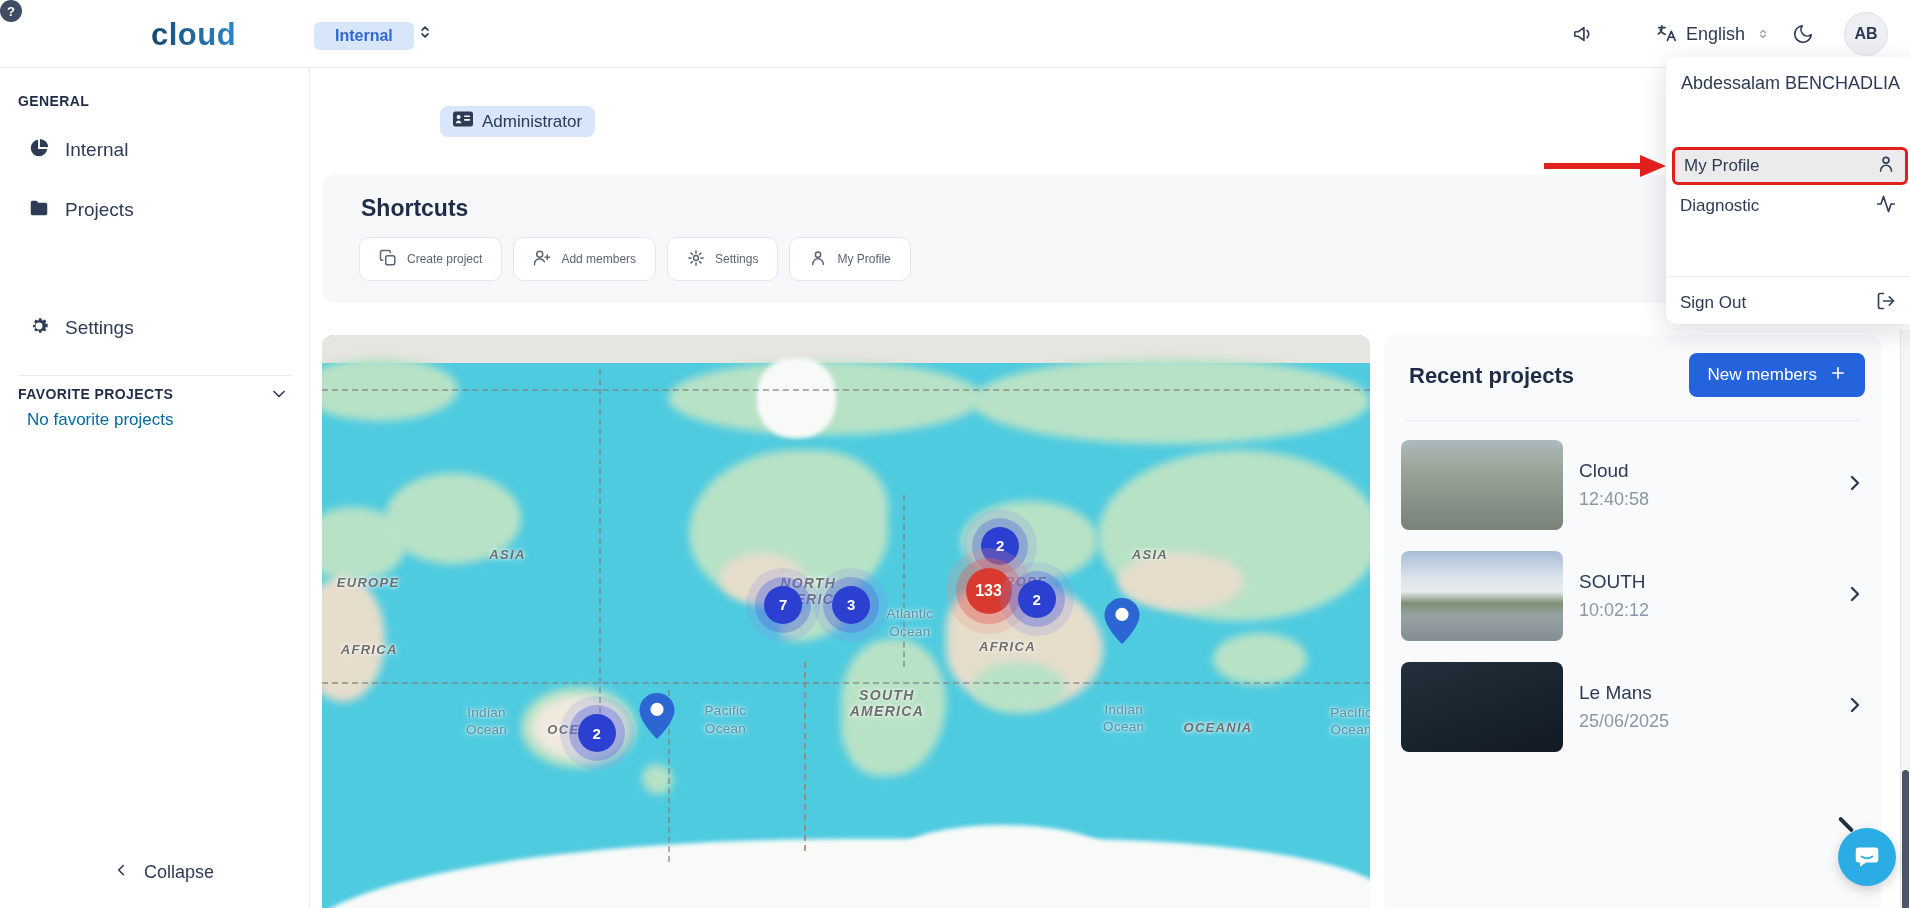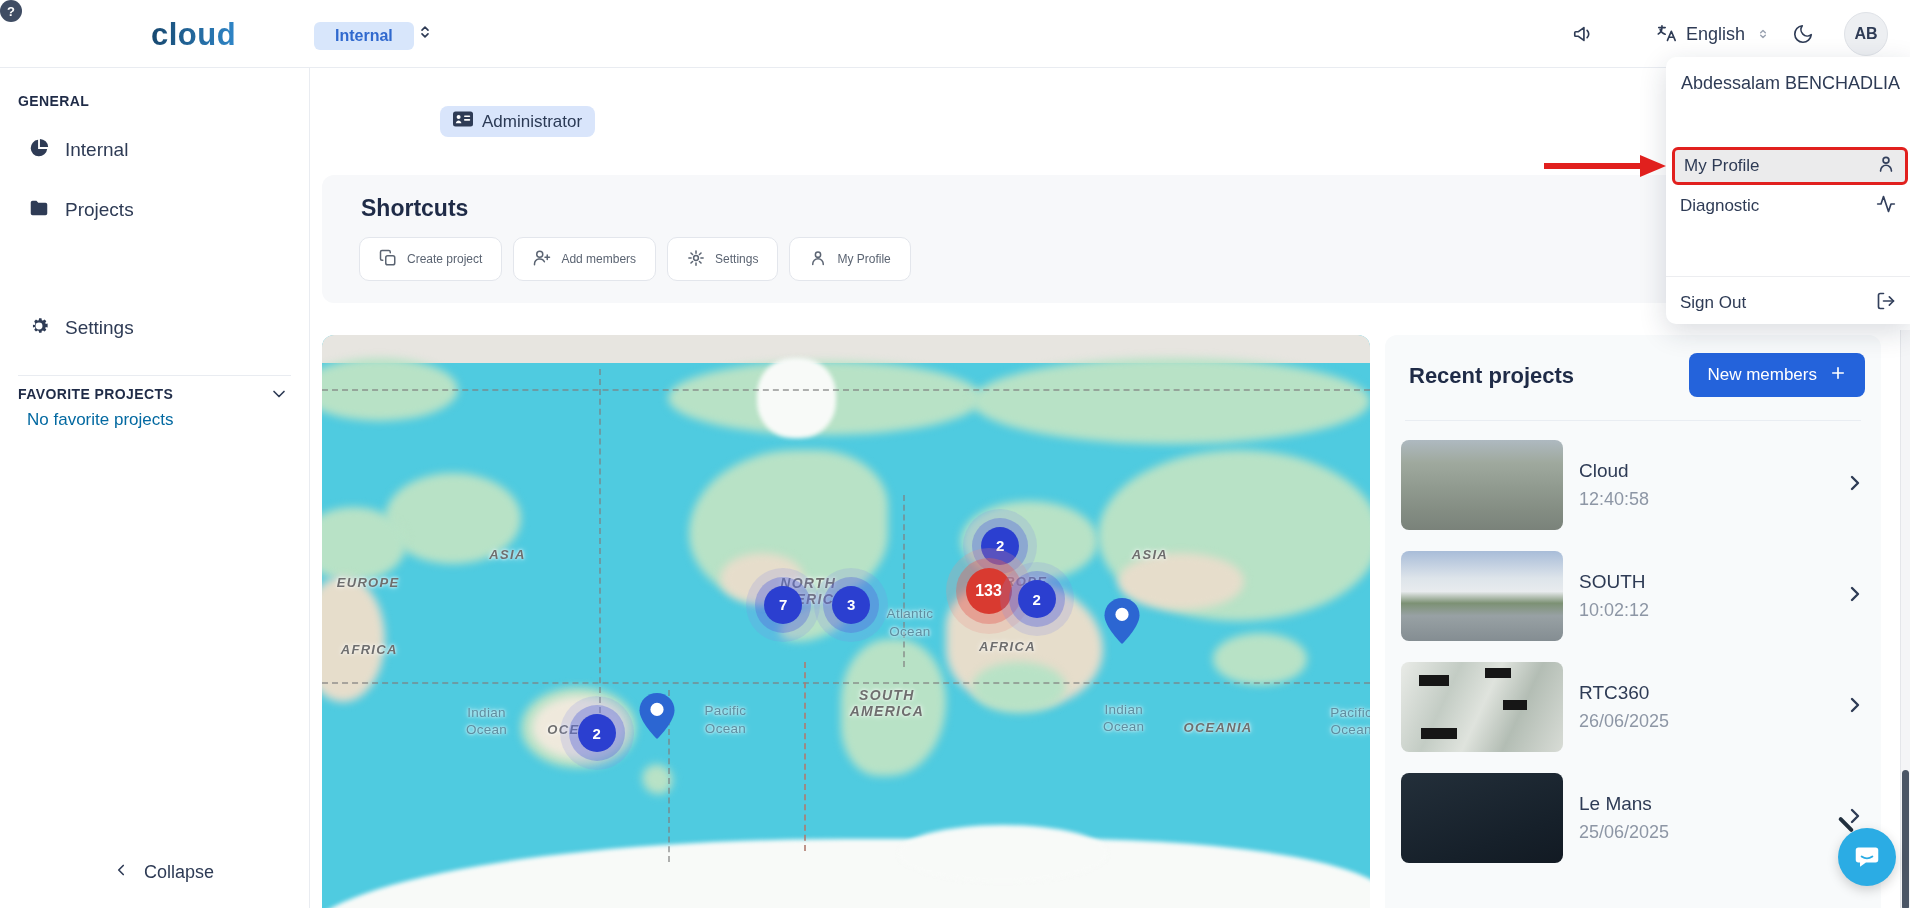--- a/index.html
+++ b/index.html
@@ -365,32 +365,20 @@
           <span class="pname">SOUTH</span>
           <span class="ptime">10:02:12</span>
         </div>
         <span class="chev ic">
           <svg width="24" height="24" viewBox="0 0 24 24" fill="none" stroke="currentColor" stroke-width="2.4" stroke-linecap="round" stroke-linejoin="round">
               <path d="M9 6l6 6-6 6"></path>
             </svg>
         </span>
       </div>
       <div class="prow">
-        <div class="thumb rtc"></div>
-        <div class="pmeta">
-          <span class="pname">RTC360</span>
-          <span class="ptime">26/06/2025</span>
-        </div>
-        <span class="chev ic">
-          <svg width="24" height="24" viewBox="0 0 24 24" fill="none" stroke="currentColor" stroke-width="2.4" stroke-linecap="round" stroke-linejoin="round">
-              <path d="M9 6l6 6-6 6"></path>
-            </svg>
-        </span>
-      </div>
-      <div class="prow">
         <div class="thumb lemans"></div>
         <div class="pmeta">
           <span class="pname">Le Mans</span>
           <span class="ptime">25/06/2025</span>
         </div>
         <span class="chev ic">
           <svg width="24" height="24" viewBox="0 0 24 24" fill="none" stroke="currentColor" stroke-width="2.4" stroke-linecap="round" stroke-linejoin="round">
               <path d="M9 6l6 6-6 6"></path>
             </svg>
         </span>

